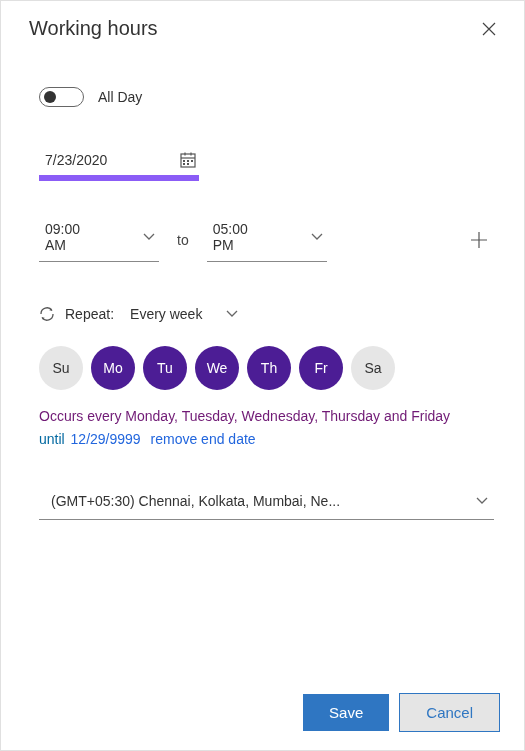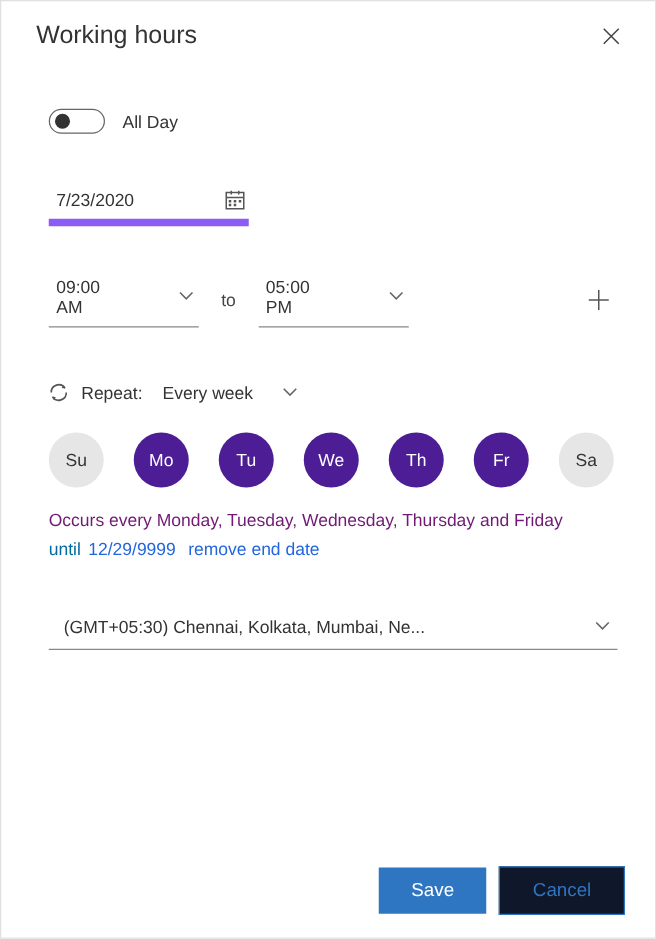--- a/index.html
+++ b/index.html
@@ -75,21 +75,21 @@
     gap: 44px;
   }
   .time-field { width: 120px; }
   .to-label { color: #444; font-size: 14px; margin: 0 2px; }
   .plus-btn { margin-left: auto; cursor: pointer; color: #555; padding: 6px; }
   .repeat-row { margin-bottom: 20px; gap: 10px; }
   .repeat-select {
     display: flex; align-items: center; gap: 24px;
     padding: 4px 6px; cursor: pointer;
   }
-  .days-row { display: flex; gap: 24px; margin-bottom: 16px; }
+  .days-row { display: flex; gap: 8px; margin-bottom: 16px; }
   .day-circle {
     width: 44px; height: 44px; border-radius: 50%;
     display: flex; align-items: center; justify-content: center;
     font-size: 14px; cursor: pointer;
   }
   .day-on { background: #4c1d95; color: #fff; }
   .day-off { background: #e6e6e6; color: #333; }
   .occurs-text { color: #701a75; font-size: 14px; line-height: 1.5; margin-bottom: 4px; }
   .until-row { font-size: 14px; margin-bottom: 40px; }
   .until-label { color: #0369a1; }
@@ -105,21 +105,21 @@
   .footer {
     position: absolute; bottom: 0; left: 0; right: 0;
     padding: 18px 24px;
     display: flex; justify-content: flex-end; gap: 10px; align-items: center;
   }
   .btn {
     padding: 10px 26px; font-size: 15px;
     cursor: pointer; border: none;
   }
   .btn-primary { background: #2f76c2; color: #fff; }
-  .btn-secondary { background: #0f172a; color: #2f76c2; border: 1px solid #2f76c2; }
+  .btn-secondary { background: #e5e5e5; color: #2f76c2; border: 1px solid #2f76c2; }
   .chevron { display: inline-block; }
   .chevron svg { display: block; }
   .cal-icon svg, .cycle-icon svg, .plus-btn svg, .close-btn svg { display: block; }
 </style>
 </head>
 <body>
 
 <div class="header">
   <div class="title">Working hours</div>
   <div class="close-btn">

